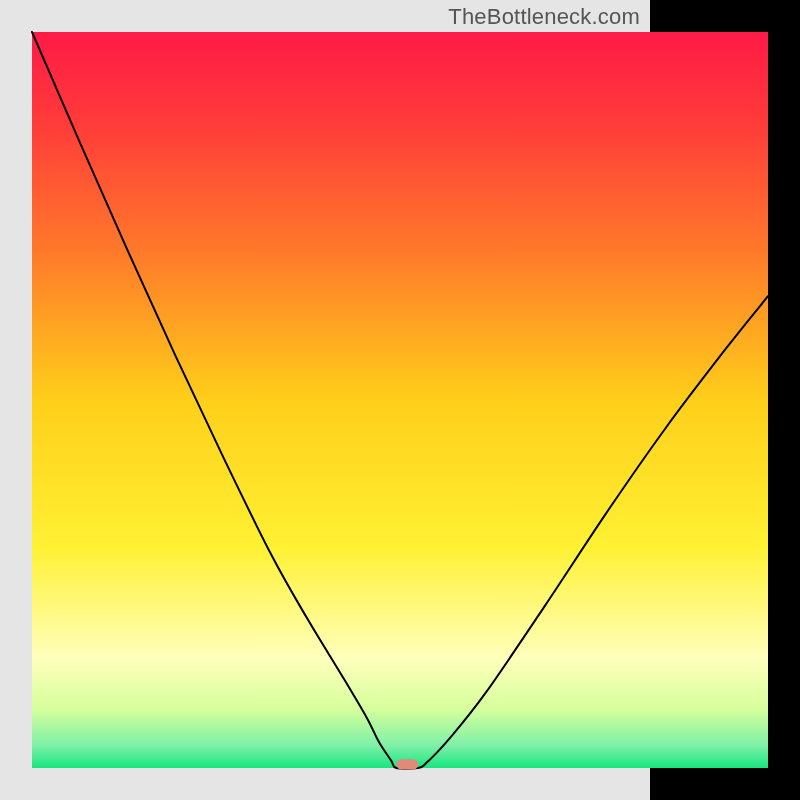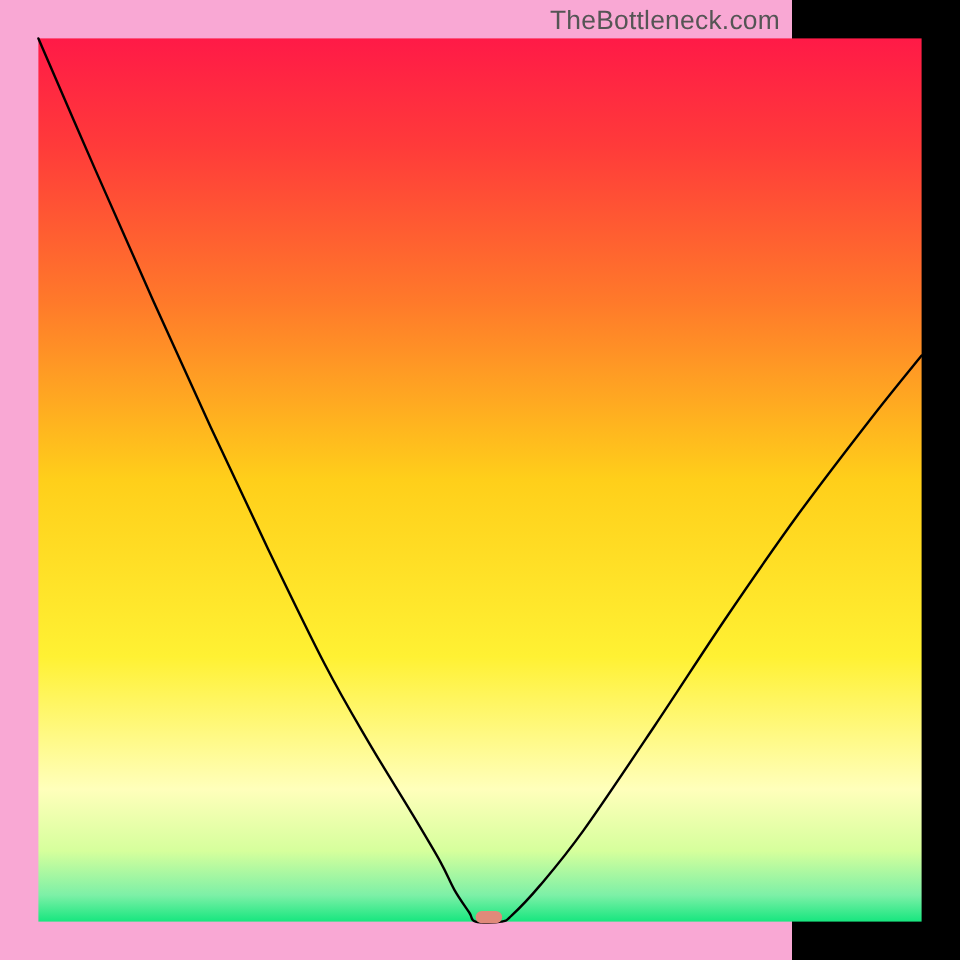--- a/index.html
+++ b/index.html
@@ -10,22 +10,21 @@
     overflow: hidden;
     background: #000;
     font-family: Arial, Helvetica, sans-serif;
   }
   .frame {
     position: absolute;
     left: 0;
     top: 0;
     width: 650px;
     height: 800px;
-    background: #f9a8d4;
-    padding-left: 10px;
+    background: #e5e5e5;
   }
   .watermark {
     position: absolute;
     top: 4px;
     right: 10px;
     color: #555;
     font-size: 22px;
     font-weight: 500;
     letter-spacing: 0.2px;
     user-select: none;

